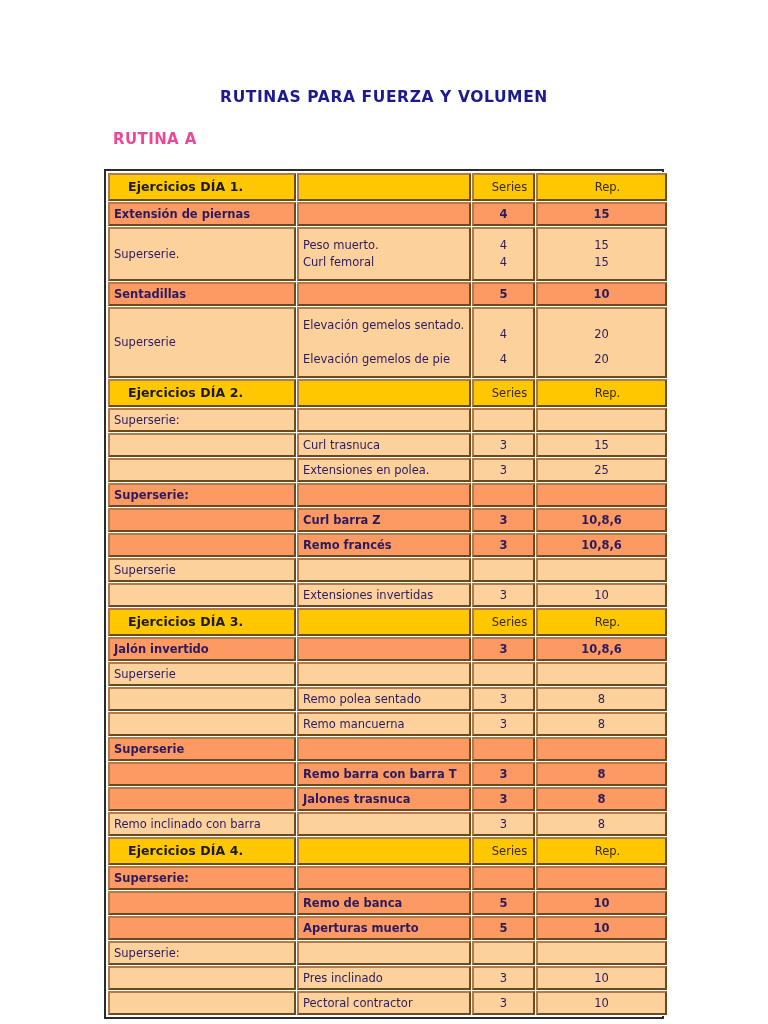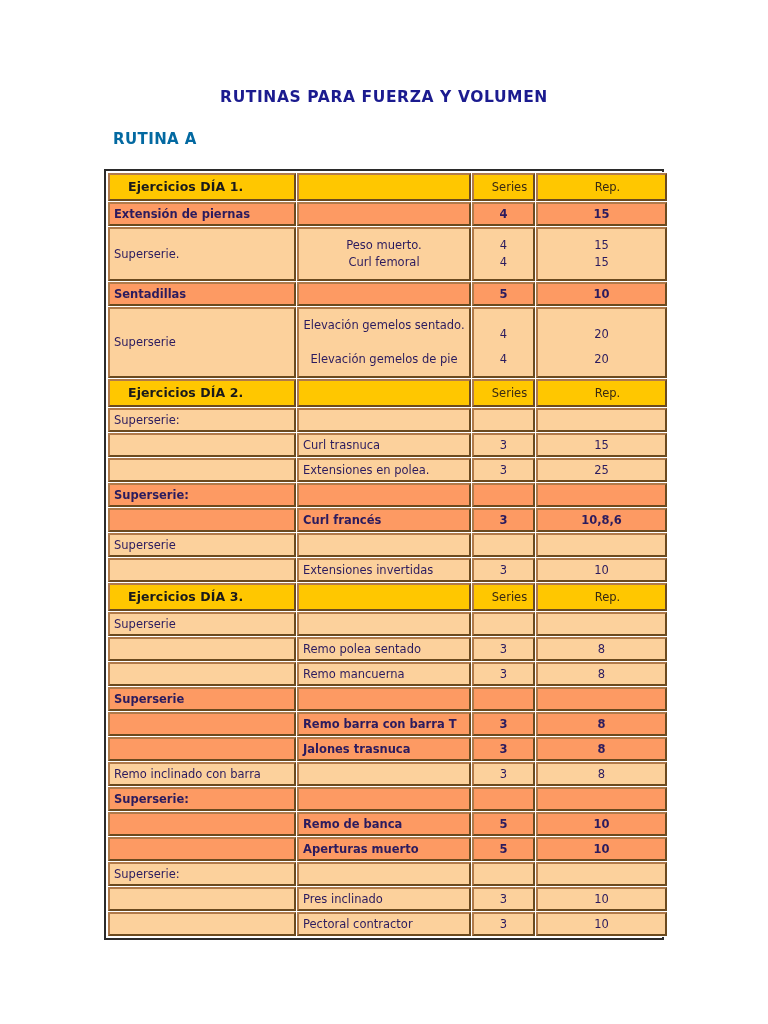--- a/index.html
+++ b/index.html
@@ -35,21 +35,21 @@
     color: #1b1b8f;
     font-family: "DejaVu Sans", "Liberation Sans", sans-serif;
   }
   .routine-title {
     position: absolute;
     left: 113px;
     top: 130px;
     font-size: 15px;
     font-weight: bold;
     letter-spacing: 0.4px;
-    color: #0369a1;
+    color: #ec4899;
   }
 
   
   .table-wrap {
     position: absolute;
     left: 104px;
     top: 169px;
     width: 560px;
     border: 2px solid #2b2b2b;
     background: #ffffff;
@@ -109,21 +109,20 @@
 
   
   td.merge-label {
     vertical-align: top;
     padding-top: 3px;
   }
   td.stack {
     vertical-align: middle;
     white-space: normal;
     padding: 0 4px;
-    text-align: center;
   }
   td.stack .ln       { display: block; height: 17px; line-height: 17px; }
   td.stack .ln.two   { height: 34px; line-height: 17px; }
   td.numstack        { text-align: center; padding: 0 2px; }
   td.numstack .ln    { display: block; height: 17px; line-height: 17px; }
   td.numstack .ln.two{ height: 34px; line-height: 34px; }
 
   .small { font-size: 9.5px; }
 
   
@@ -221,21 +220,27 @@
             <td class="num">25</td>
           </tr>
           <tr class="dark r">
             <td>Superserie:</td>
             <td class="ex"></td>
             <td class="num"></td>
             <td class="num"></td>
           </tr>
           <tr class="dark r">
             <td></td>
-            <td class="ex">Curl francés</td>
+            <td class="ex">Curl barra Z</td>
+            <td class="num">3</td>
+            <td class="num">10,8,6</td>
+          </tr>
+          <tr class="dark r">
+            <td></td>
+            <td class="ex">Remo francés</td>
             <td class="num">3</td>
             <td class="num">10,8,6</td>
           </tr>
           <tr class="light r">
             <td>Superserie</td>
             <td class="ex"></td>
             <td class="num"></td>
             <td class="num"></td>
           </tr>
           <tr class="light r">
@@ -243,20 +248,26 @@
             <td class="ex">Extensiones invertidas</td>
             <td class="num">3</td>
             <td class="num">10</td>
           </tr>
           <tr class="hdr rt">
             <td class="day-label">Ejercicios DÍA 3.</td>
             <td></td>
             <td class="ctr series-head">Series</td>
             <td class="ctr rep-head">Rep.</td>
           </tr>
+          <tr class="dark r">
+            <td>Jalón invertido</td>
+            <td class="ex"></td>
+            <td class="num">3</td>
+            <td class="num">10,8,6</td>
+          </tr>
           <tr class="light r">
             <td>Superserie</td>
             <td class="ex"></td>
             <td class="num"></td>
             <td class="num"></td>
           </tr>
           <tr class="light r">
             <td></td>
             <td class="ex">Remo polea sentado</td>
             <td class="num">3</td>
@@ -284,20 +295,26 @@
             <td></td>
             <td class="ex">Jalones trasnuca</td>
             <td class="num">3</td>
             <td class="num">8</td>
           </tr>
           <tr class="light r">
             <td>Remo inclinado con barra</td>
             <td class="ex"></td>
             <td class="num">3</td>
             <td class="num">8</td>
+          </tr>
+          <tr class="hdr rt">
+            <td class="day-label">Ejercicios DÍA 4.</td>
+            <td></td>
+            <td class="ctr series-head">Series</td>
+            <td class="ctr rep-head">Rep.</td>
           </tr>
           <tr class="dark r">
             <td>Superserie:</td>
             <td class="ex"></td>
             <td class="num"></td>
             <td class="num"></td>
           </tr>
           <tr class="dark r">
             <td></td>
             <td class="ex">Remo de banca</td>

